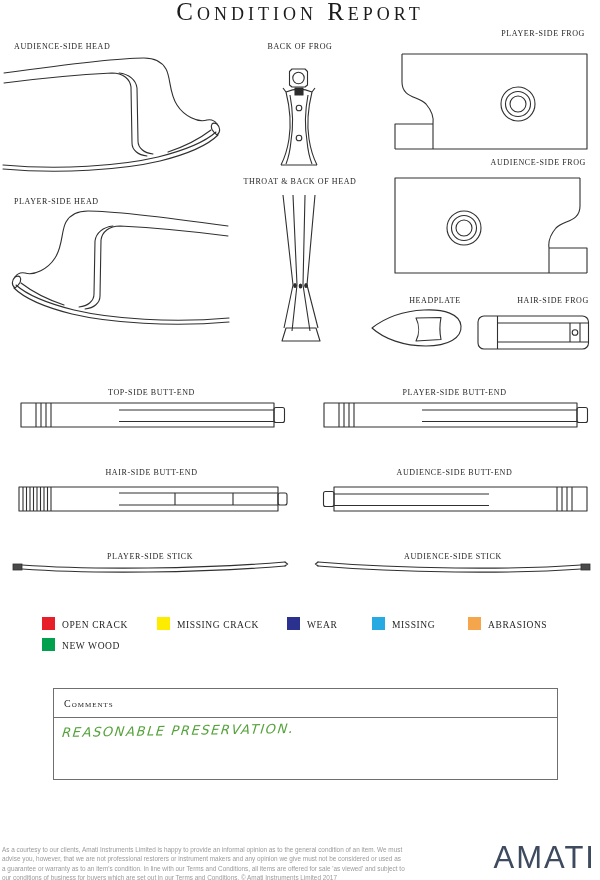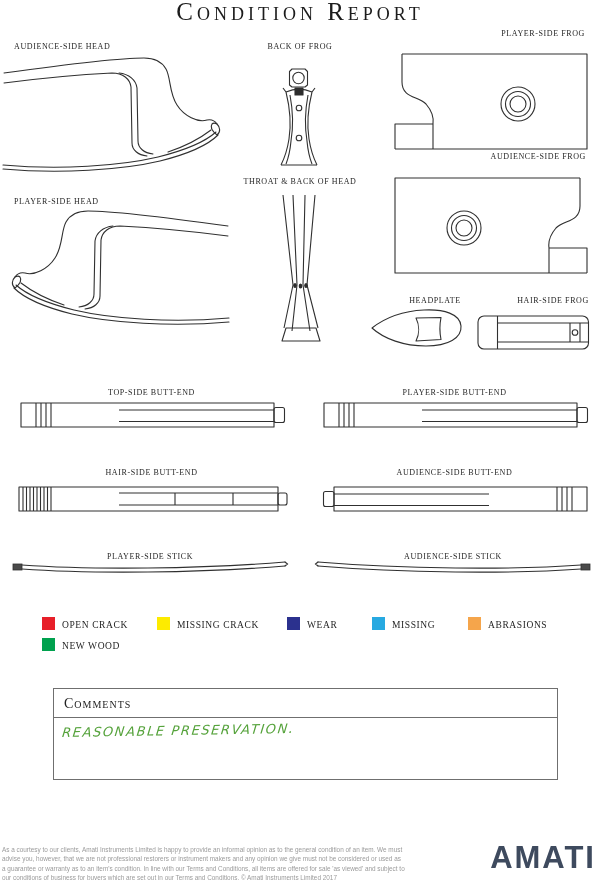--- a/index.html
+++ b/index.html
@@ -8,30 +8,30 @@
   .title{position:absolute;top:-2px;left:0;width:100%;text-align:center;
          font-variant:small-caps;font-size:25px;letter-spacing:4px;color:#1c1c1c;}
   .lbl{position:absolute;font-size:8px;letter-spacing:0.6px;color:#1f1f1f;white-space:nowrap;}
   .lbl.center{text-align:center;}
   svg.draw{position:absolute;overflow:visible;}
   .legend-item{position:absolute;display:flex;align-items:flex-end;gap:7px;}
   .swatch{width:13px;height:13px;flex:0 0 13px;}
   .legend-label{font-size:9.5px;letter-spacing:0.6px;color:#1f1f1f;white-space:nowrap;padding-top:1px;}
   .comments{position:absolute;left:53px;top:688px;width:503px;height:90px;border:1px solid #6f6f6f;}
   .comments-header{height:28px;line-height:29px;padding-left:10px;font-variant:small-caps;
-                   font-size:14px;letter-spacing:1px;color:#222;border-bottom:1px solid #6f6f6f;}
+                   font-size:10px;letter-spacing:1px;color:#222;border-bottom:1px solid #6f6f6f;}
   .handwriting{position:absolute;left:9px;top:36px;font-family:"DejaVu Sans",sans-serif;
                font-style:italic;font-size:13px;letter-spacing:1.6px;white-space:nowrap;
                transform:rotate(-1deg) skewX(-7deg);transform-origin:left top;}
   .disclaimer{position:absolute;left:2px;top:845px;width:460px;
               font-family:"Liberation Sans",sans-serif;font-size:6.4px;line-height:9.4px;
               color:#9b9b9b;}
   .disclaimer div{white-space:nowrap;}
   .brand{position:absolute;right:4px;top:840px;font-family:"Liberation Sans",sans-serif;
-         font-size:31px;font-weight:700;letter-spacing:2px;}
+         font-size:31px;font-weight:400;letter-spacing:2px;}
 </style>
 </head>
 <body>
 
 <div class="page">
 
   <svg width="0" height="0" style="position:absolute">
     <defs>
       <g id="g-head" fill="none" stroke="#303030" stroke-width="1.1" stroke-linecap="round" stroke-linejoin="round">
         <path d="M4 20 C55 13 118 5 144 5 C155 5 162 9 166 16 C171 25 169 40 177 52 C184 63 198 70 207 67 C212 66 215 68 217 71"></path>
@@ -63,21 +63,21 @@
         <rect x="2" y="4" width="9" height="6" fill="#4a4a4a" stroke="#303030" stroke-width="0.8"></rect>
       </g>
     </defs>
   </svg>
 
   <div class="title">Condition Report</div>
 
   <div class="lbl" style="left:14px;top:42px">AUDIENCE-SIDE HEAD</div>
   <div class="lbl center" style="left:240px;top:42px;width:120px">BACK OF FROG</div>
   <div class="lbl" style="right:15px;top:29px">PLAYER-SIDE FROG</div>
-  <div class="lbl" style="right:14px;top:152px">AUDIENCE-SIDE FROG</div>
+  <div class="lbl" style="right:14px;top:158px">AUDIENCE-SIDE FROG</div>
 
   <svg class="draw" style="left:0;top:53px" width="230" height="122">
     <use href="#g-head"></use>
   </svg>
   <svg class="draw" style="left:268px;top:62px" width="64" height="108">
     <g fill="none" stroke="#303030" stroke-width="1.1" stroke-linejoin="round">
       <path d="M24 7 L37 7 L39.5 9.5 L39.5 23 L37 25 L24 25 L21.5 23 L21.5 9.5 Z"></path>
       <circle cx="30.5" cy="16" r="5.7"></circle>
       <rect x="27" y="26" width="8" height="7" fill="#2c2c2c"></rect>
       <path d="M18 30 L15 26 M44 30 L47 26"></path>

